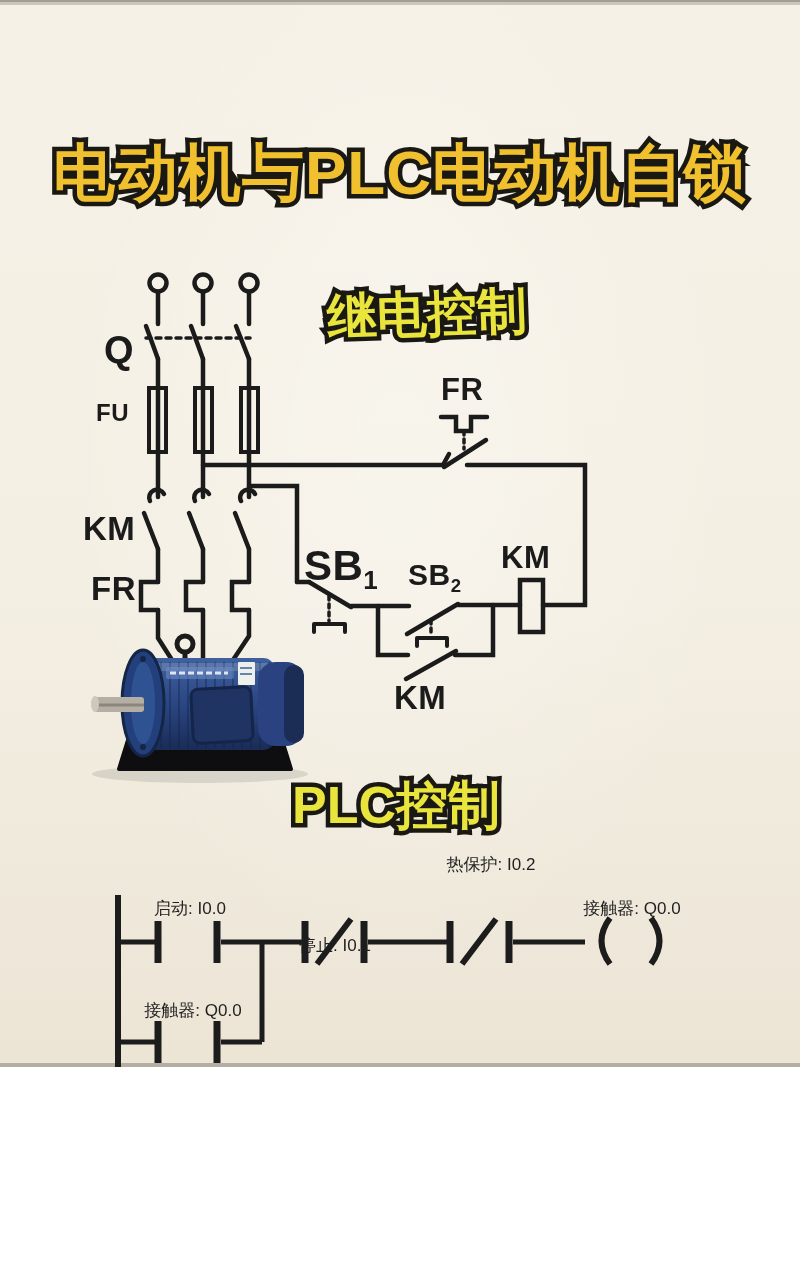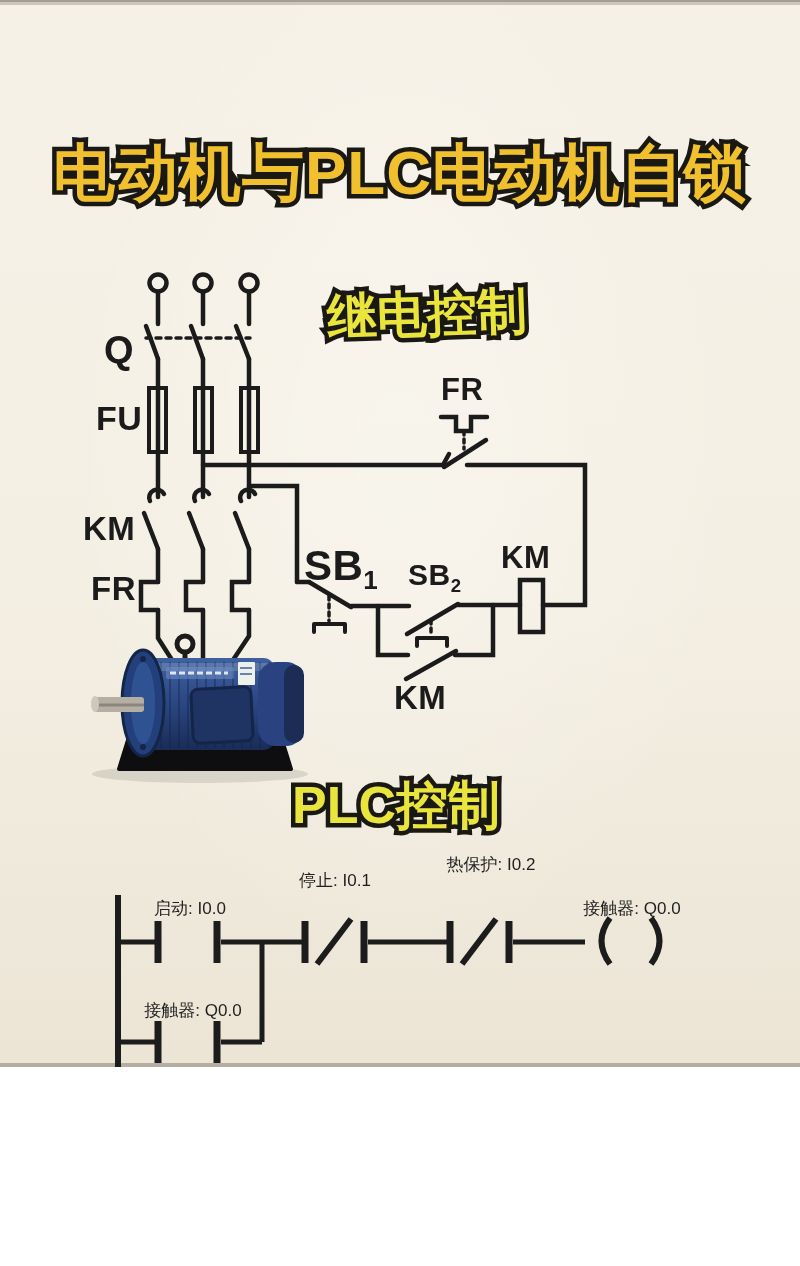--- a/index.html
+++ b/index.html
@@ -215,32 +215,32 @@
     <span class="layer stroke">继电控制</span>
     <span class="layer fill">继电控制</span>
   </div>
 
   <div class="outlined" id="plc-heading">
     <span class="layer stroke">PLC控制</span>
     <span class="layer fill">PLC控制</span>
   </div>
 
   <div class="lbl" style="left:104px;top:331px;font-size:38px;">Q</div>
-  <div class="lbl" style="left:96px;top:401px;font-size:34px;">FU</div>
+  <div class="lbl" style="left:96px;top:401px;font-size:24px;">FU</div>
   <div class="lbl" style="left:83px;top:512px;font-size:33px;">KM</div>
   <div class="lbl" style="left:91px;top:572px;font-size:33px;">FR</div>
   <div class="lbl" style="left:441px;top:374px;font-size:31px;">FR</div>
   <div class="lbl" style="left:304px;top:545px;font-size:42px;">
     <span>SB</span><sub>1</sub>
   </div>
   <div class="lbl" style="left:408px;top:560px;font-size:30px;">
     <span>SB</span><sub>2</sub>
   </div>
   <div class="lbl" style="left:501px;top:542px;font-size:31px;">KM</div>
   <div class="lbl" style="left:394px;top:681px;font-size:33px;">KM</div>
 
   <div class="ladder-lbl" style="left:190px;top:908px;">启动: I0.0</div>
-  <div class="ladder-lbl" style="left:335px;top:880px;">停止: I0.1</div>
+  <div class="ladder-lbl" style="left:335px;top:945px;">停止: I0.1</div>
   <div class="ladder-lbl" style="left:491px;top:864px;">热保护: I0.2</div>
   <div class="ladder-lbl" style="left:632px;top:908px;">接触器: Q0.0</div>
   <div class="ladder-lbl" style="left:193px;top:1010px;">接触器: Q0.0</div>
 
 </div>
 
 </body></html>

